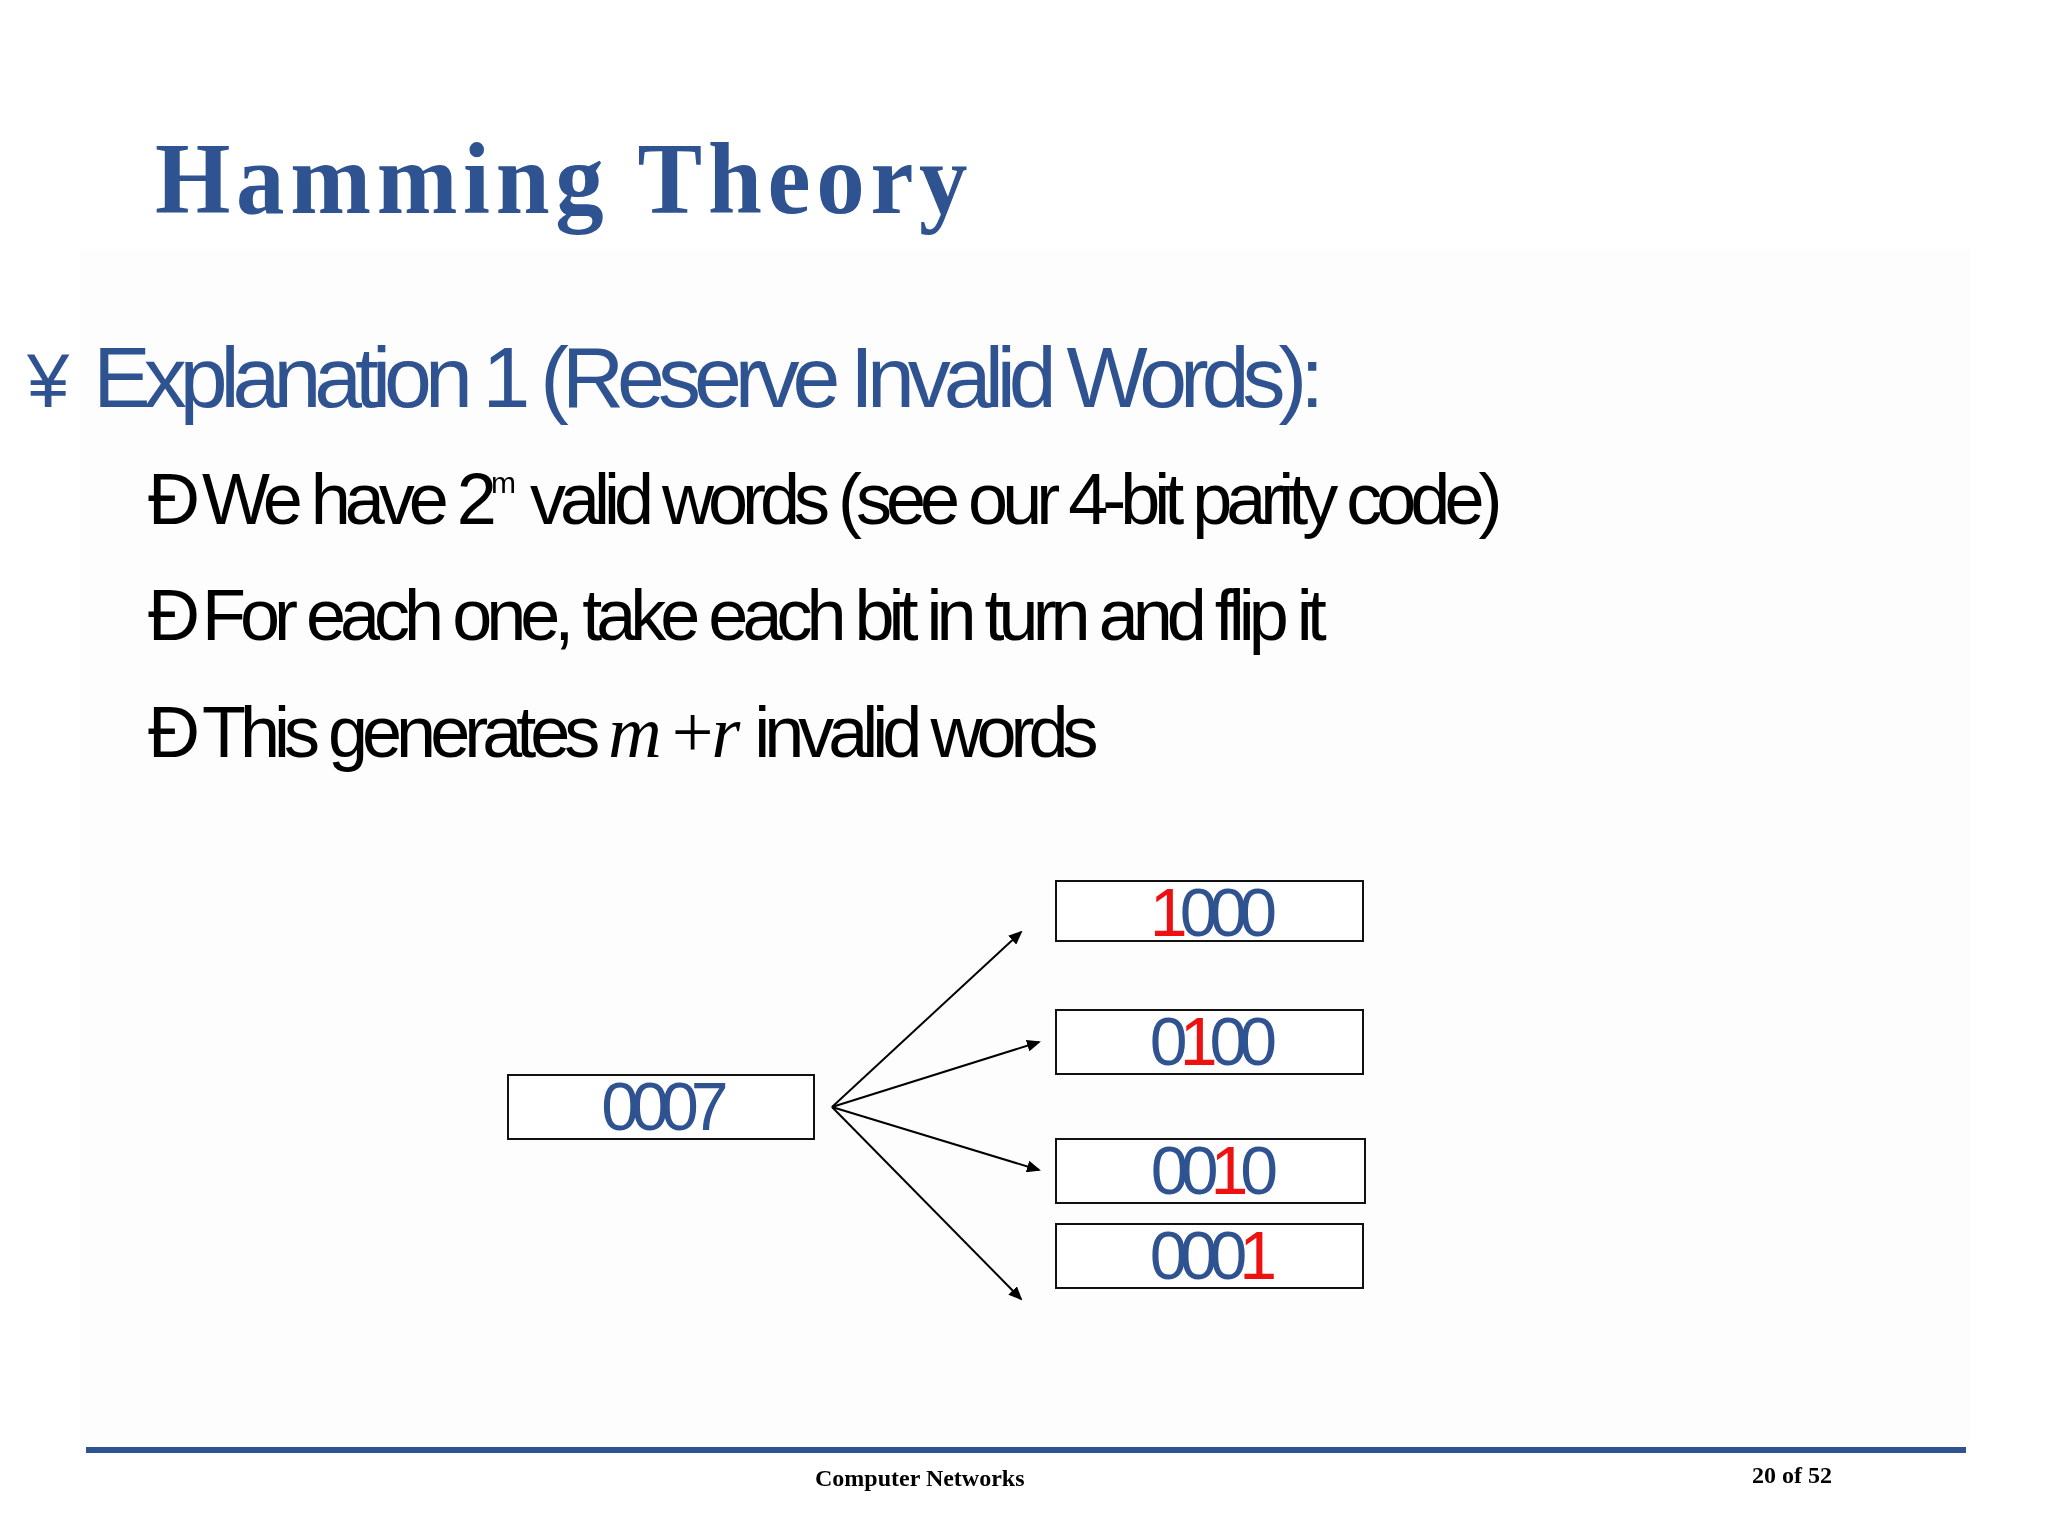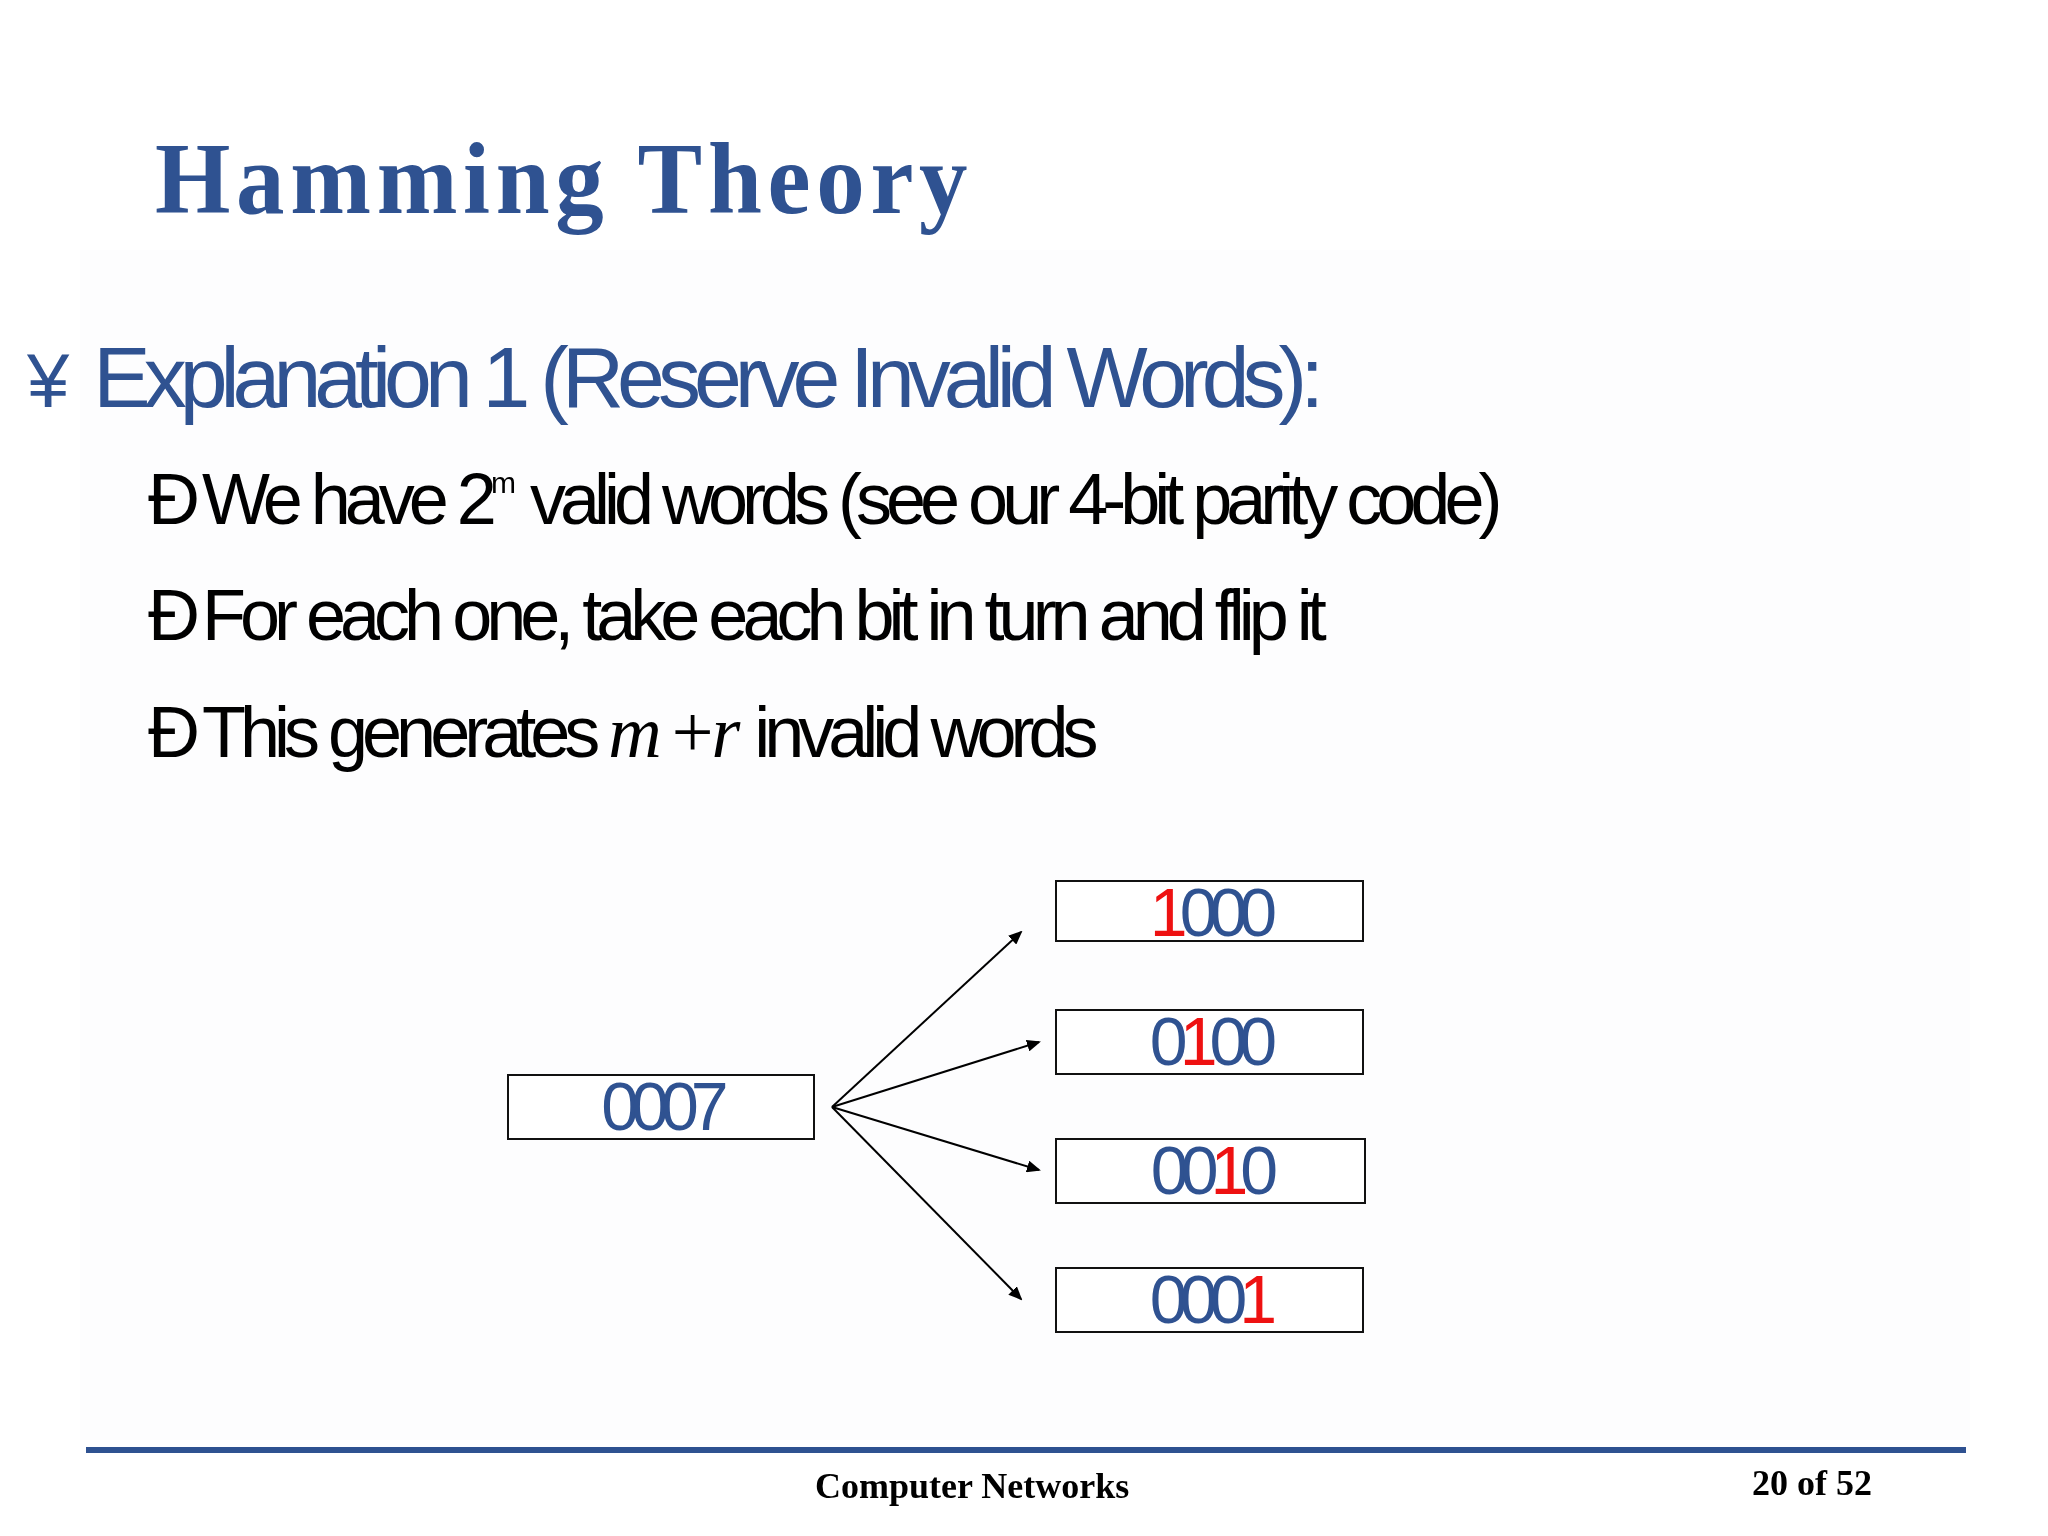--- a/index.html
+++ b/index.html
@@ -47,21 +47,21 @@
   }
   .box .flip { color:#ee1111; }
   .diagram-svg { position:absolute; left:0; top:0; }
   .footer-line {
     position:absolute; left:86px; top:1447px; width:1880px; height:6px;
     background:#2F5291;
   }
   .footer-text {
     position:absolute; top:1465px;
     font-family:"Liberation Serif", serif; font-weight:bold;
-    font-size:36px; color:#000; white-space:nowrap;
+    font-size:24px; color:#000; white-space:nowrap;
   }
 </style>
 </head>
 <body>
 
 <div class="slide-bg"></div>
 
 <div class="title">Hamming Theory</div>
 
 <div class="l1">
@@ -101,19 +101,19 @@
 </div>
 
 <div class="box" style="left:1055px; top:1009px; width:309px; height:66px;">
   <span>0</span><span class="flip">1</span><span>00</span>
 </div>
 
 <div class="box" style="left:1055px; top:1138px; width:311px; height:66px;">
   <span>00</span><span class="flip">1</span><span>0</span>
 </div>
 
-<div class="box" style="left:1055px; top:1267px; width:309px; height:66px;">
+<div class="box" style="left:1055px; top:1223px; width:309px; height:66px;">
   <span>000</span><span class="flip">1</span><span></span>
 </div>
 
 <div class="footer-line"></div>
 <div class="footer-text" style="left:815px;">Computer Networks</div>
 <div class="footer-text" style="left:1752px; top:1462px;">20 of 52</div>
 
 </body></html>

